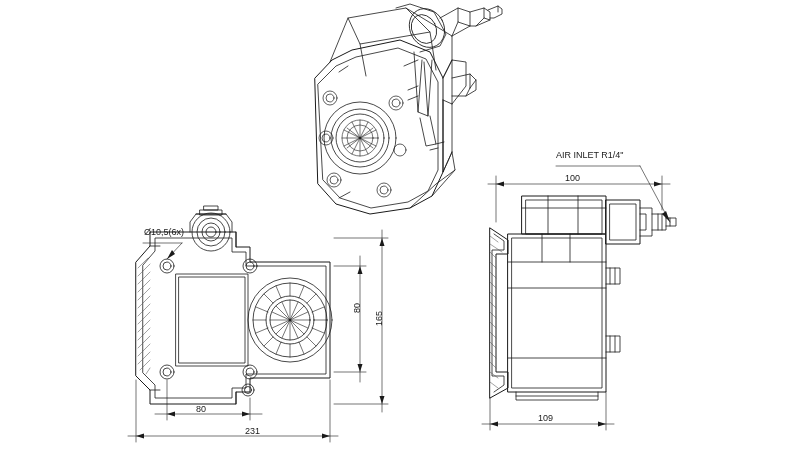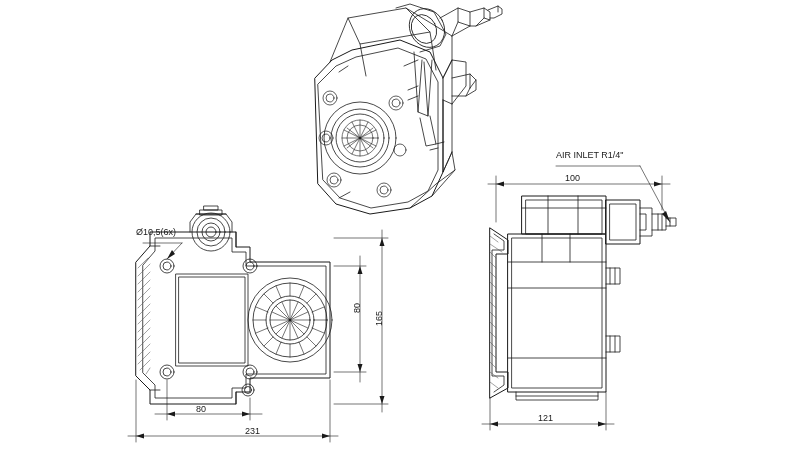--- a/index.html
+++ b/index.html
@@ -244,24 +244,24 @@
           <line x1="670" y1="222" x2="640" y2="166"></line>
           <line x1="556" y1="166" x2="640" y2="166"></line>
           <path d="M670,222 L662,214 L666,211 Z" fill="#1a1a1a" stroke="none"></path>
         </g>
       </g>
 
     </g>
   </svg>
 
   <div class="lbl-abs" style="left:556px;top:150px;">AIR INLET R1/4"</div>
-  <div class="lbl-abs" style="left:136px;top:227px;">Ø10,5(6x)</div>
+  <div class="lbl-abs" style="left:144px;top:227px;">Ø10,5(6x)</div>
 
   <div class="lbl-abs" style="left:196px;top:404px;">80</div>
   <div class="lbl-abs" style="left:245px;top:426px;">231</div>
 
   <div class="lbl-abs" style="left:352px;top:313px;transform:rotate(-90deg);transform-origin:left top;">80</div>
   <div class="lbl-abs" style="left:374px;top:326px;transform:rotate(-90deg);transform-origin:left top;">165</div>
 
   <div class="lbl-abs" style="left:565px;top:173px;">100</div>
-  <div class="lbl-abs" style="left:538px;top:413px;">121</div>
+  <div class="lbl-abs" style="left:538px;top:413px;">109</div>
 
 </div>
 
 </body></html>

